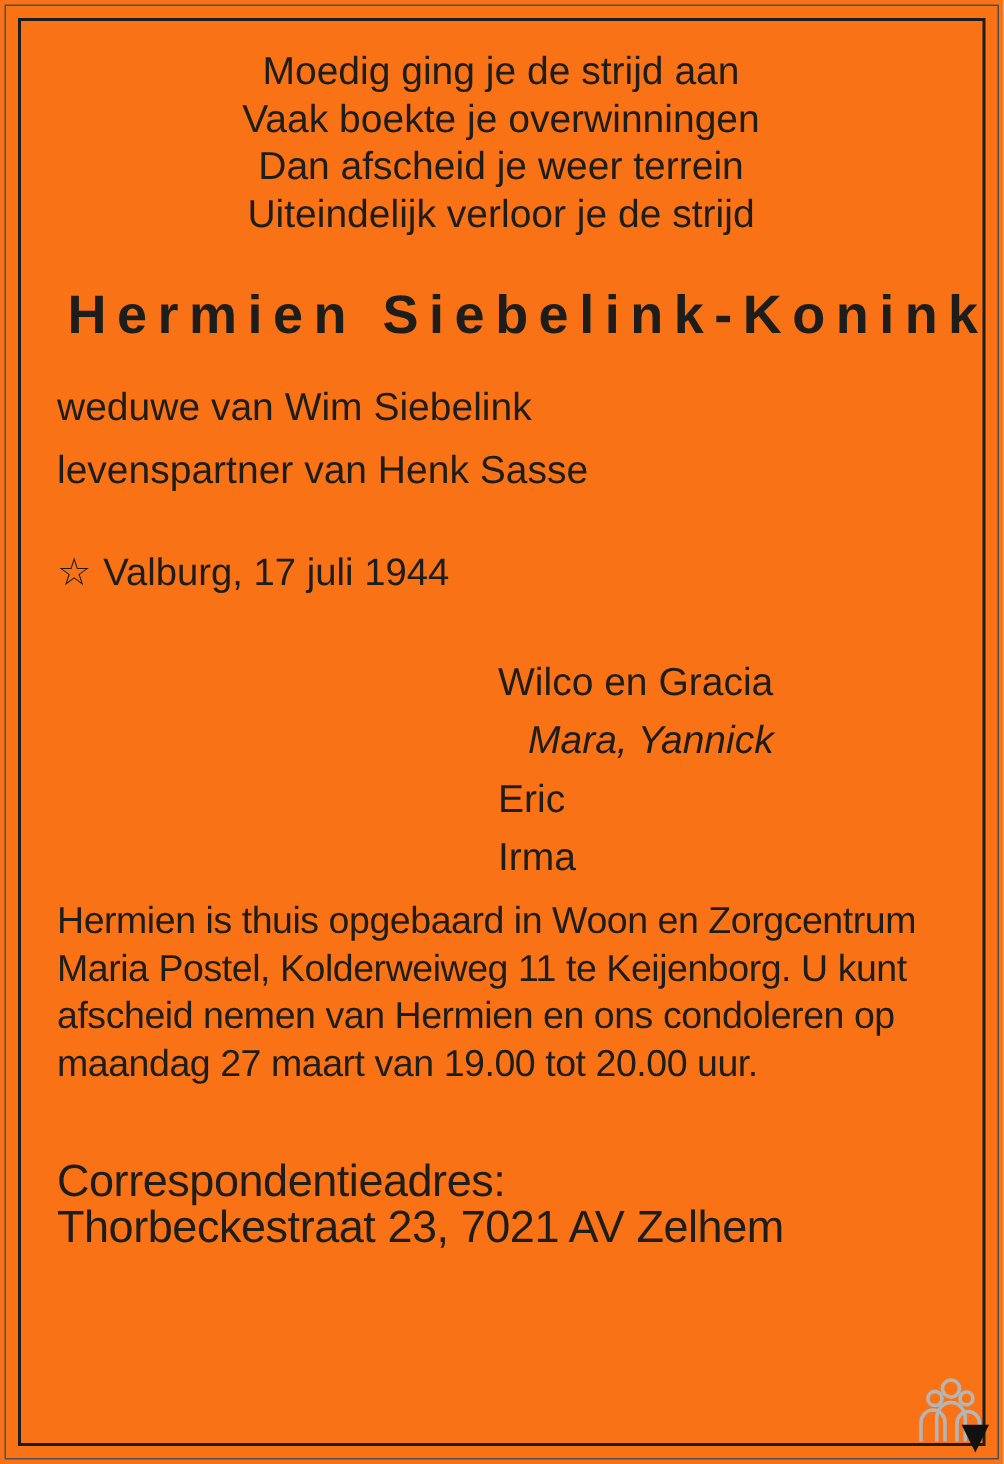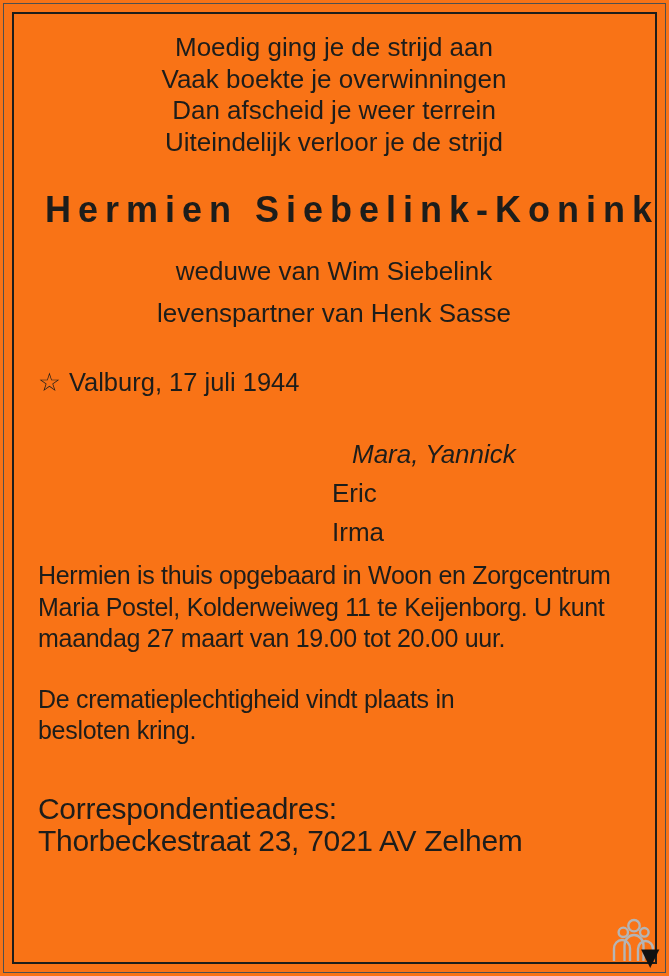--- a/index.html
+++ b/index.html
@@ -34,21 +34,21 @@
     margin-top: 29px;
     font-size: 36px; font-weight: 700;
     line-height: 45px;
     letter-spacing: 7px;
     padding-left: 7px;
     text-align: center;
     white-space: nowrap;
   }
   .relation {
     font-size: 26px; line-height: 31.5px;
-    text-align: center;
+    text-align: left;
   }
   .relation.first { margin-top: 24px; }
   .relation.second { margin-top: 10.5px; }
   .dates-row {
     margin-top: 36.5px;
     font-size: 25.5px; line-height: 32px;
     display: flex; justify-content: flex-start;
     white-space: nowrap;
   }
   .dates-row .symbol { margin-right: 8px; }
@@ -96,35 +96,33 @@
     <div class="relation first">weduwe van Wim Siebelink</div>
     <div class="relation second">levenspartner van Henk Sasse</div>
 
     <div class="dates-row">
       <div>
         <span class="symbol">☆</span><span>Valburg, 17 juli 1944</span>
       </div>
     </div>
 
     <div class="family">
+      <div>Wilco en Gracia</div>
       <div class="italic">Mara, Yannick</div>
       <div>Eric</div>
       <div>Irma</div>
     </div>
 
     <div class="para visitation">
       <div>Hermien is thuis opgebaard in Woon en Zorgcentrum</div>
       <div>Maria Postel, Kolderweiweg 11 te Keijenborg. U kunt</div>
+      <div>afscheid nemen van Hermien en ons condoleren op</div>
       <div>maandag 27 maart van 19.00 tot 20.00 uur.</div>
     </div>
 
-    <div class="para cremation">
-      <div>De crematieplechtigheid vindt plaats in</div>
-      <div>besloten kring.</div>
-    </div>
 
     <div class="address">
       <div>Correspondentieadres:</div>
       <div>Thorbeckestraat 23, 7021 AV Zelhem</div>
     </div>
 
   </div>
 
   <svg class="family-icon" viewBox="0 0 44 45" fill="none" stroke="#b5b5b5" stroke-width="2.4">
     <circle cx="13.3" cy="15.3" r="4.7"></circle>

